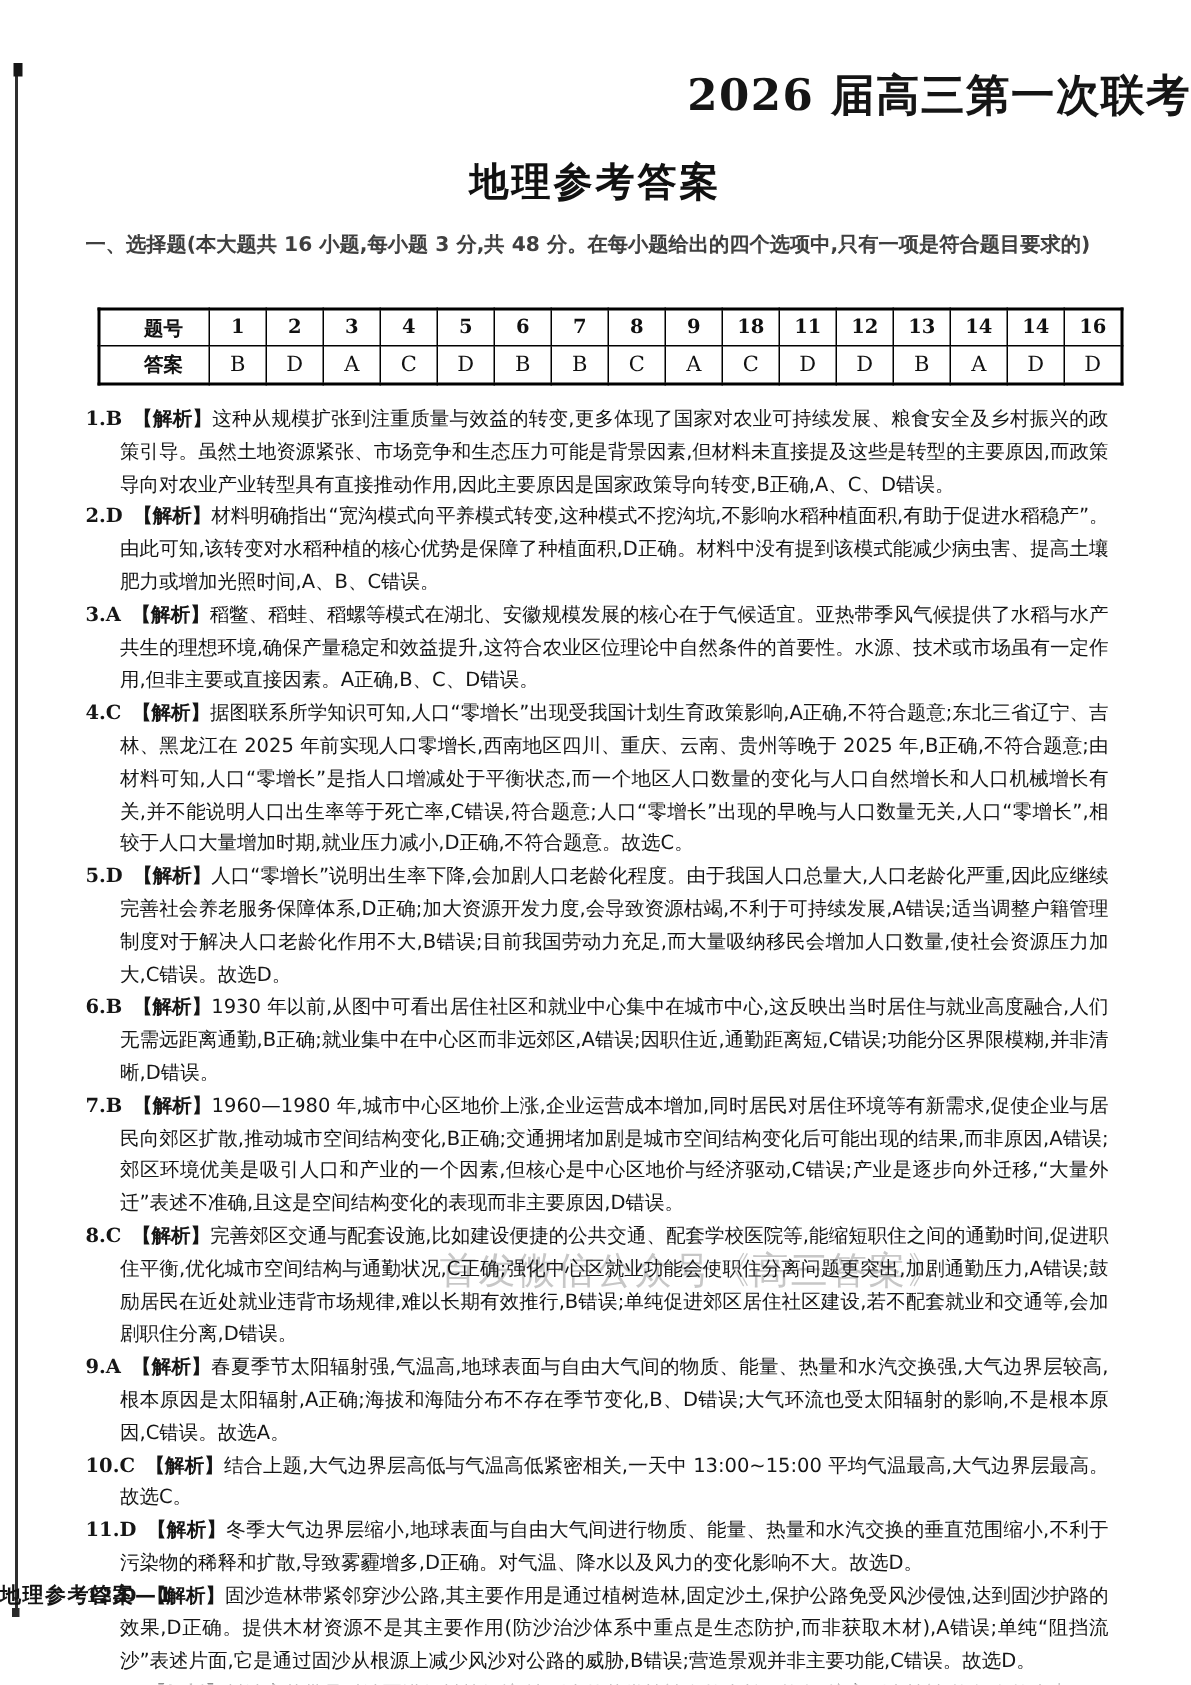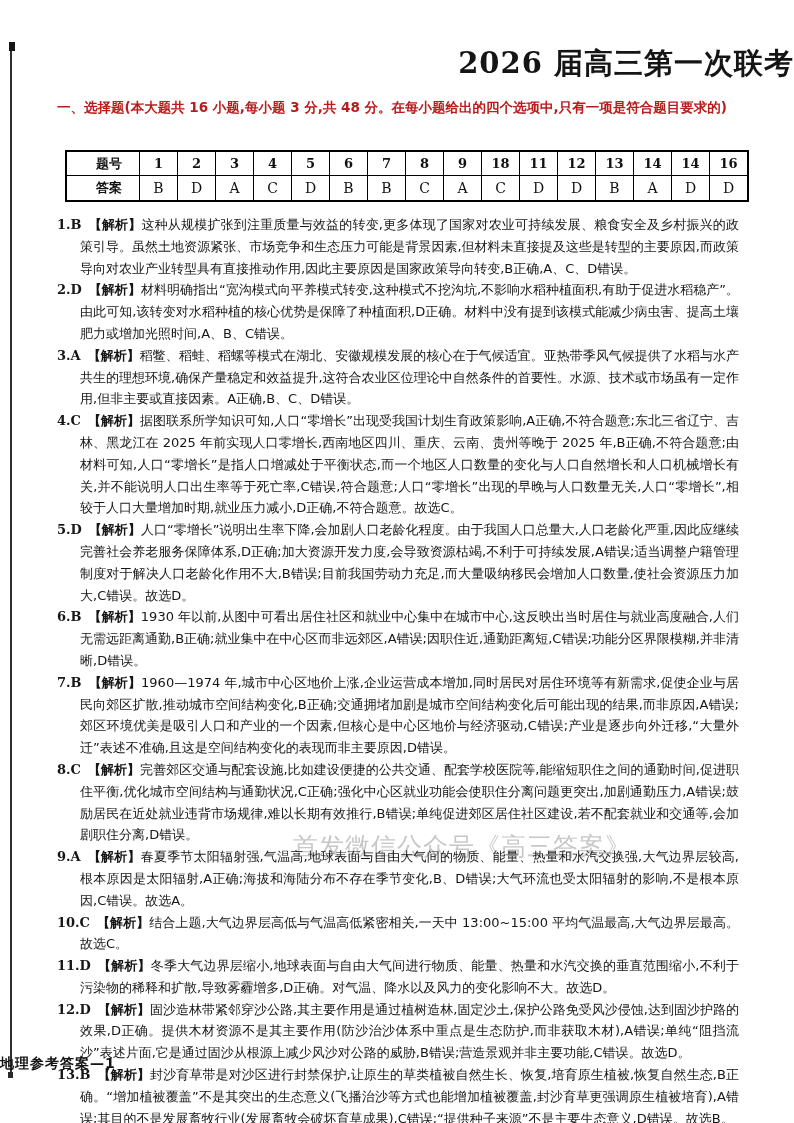--- a/index.html
+++ b/index.html
@@ -27,21 +27,21 @@
     font-family:"DejaVu Serif","Liberation Serif",serif;
     font-size:29px;font-weight:700;letter-spacing:1px;color:#151515;
   }
   .subtitle{
     margin:20px 0 0 0;text-align:center;
     font-family:"DejaVu Sans","Liberation Sans",sans-serif;
     font-size:26px;font-weight:700;letter-spacing:2px;color:#111;
   }
   .section{
     margin:15px 52px 0 57px;
-    font-size:13.5px;font-weight:700;color:#b91c1c;
+    font-size:13.5px;font-weight:700;color:#404040;
     white-space:nowrap;
   }
 
   .answer-table{
     margin:33px 0 0 65px;
     border-collapse:collapse;
     border:2px solid #000;
   }
   .answer-table th,.answer-table td{
     border:1px solid #000;
@@ -97,20 +97,21 @@
 <body>
 
 <div class="page">
 
   <div class="edge-line"></div>
 
   <div class="watermark">首发微信公众号《高三答案》</div>
 
   <h1 class="title">2026 届高三第一次联考</h1>
 
+  <h2 class="subtitle">地理参考答案</h2>
 
   <div class="section">一、选择题(本大题共 16 小题,每小题 3 分,共 48 分。在每小题给出的四个选项中,只有一项是符合题目要求的)</div>
 
   <table class="answer-table">
     <tbody>
       <tr>
         <th>题号</th>
       <td>1</td>
           <td>2</td>
           <td>3</td>
@@ -150,21 +151,21 @@
     </tbody>
   </table>
 
   <div class="expl-list">
       <div class="expl"><span class="num">1.B</span><span class="tag">【解析】</span><span class="txt">这种从规模扩张到注重质量与效益的转变,更多体现了国家对农业可持续发展、粮食安全及乡村振兴的政策引导。虽然土地资源紧张、市场竞争和生态压力可能是背景因素,但材料未直接提及这些是转型的主要原因,而政策导向对农业产业转型具有直接推动作用,因此主要原因是国家政策导向转变,B正确,A、C、D错误。</span></div>
       <div class="expl"><span class="num">2.D</span><span class="tag">【解析】</span><span class="txt">材料明确指出“宽沟模式向平养模式转变,这种模式不挖沟坑,不影响水稻种植面积,有助于促进水稻稳产”。由此可知,该转变对水稻种植的核心优势是保障了种植面积,D正确。材料中没有提到该模式能减少病虫害、提高土壤肥力或增加光照时间,A、B、C错误。</span></div>
       <div class="expl"><span class="num">3.A</span><span class="tag">【解析】</span><span class="txt">稻鳖、稻蛙、稻螺等模式在湖北、安徽规模发展的核心在于气候适宜。亚热带季风气候提供了水稻与水产共生的理想环境,确保产量稳定和效益提升,这符合农业区位理论中自然条件的首要性。水源、技术或市场虽有一定作用,但非主要或直接因素。A正确,B、C、D错误。</span></div>
       <div class="expl"><span class="num">4.C</span><span class="tag">【解析】</span><span class="txt">据图联系所学知识可知,人口“零增长”出现受我国计划生育政策影响,A正确,不符合题意;东北三省辽宁、吉林、黑龙江在 2025 年前实现人口零增长,西南地区四川、重庆、云南、贵州等晚于 2025 年,B正确,不符合题意;由材料可知,人口“零增长”是指人口增减处于平衡状态,而一个地区人口数量的变化与人口自然增长和人口机械增长有关,并不能说明人口出生率等于死亡率,C错误,符合题意;人口“零增长”出现的早晚与人口数量无关,人口“零增长”,相较于人口大量增加时期,就业压力减小,D正确,不符合题意。故选C。</span></div>
       <div class="expl"><span class="num">5.D</span><span class="tag">【解析】</span><span class="txt">人口“零增长”说明出生率下降,会加剧人口老龄化程度。由于我国人口总量大,人口老龄化严重,因此应继续完善社会养老服务保障体系,D正确;加大资源开发力度,会导致资源枯竭,不利于可持续发展,A错误;适当调整户籍管理制度对于解决人口老龄化作用不大,B错误;目前我国劳动力充足,而大量吸纳移民会增加人口数量,使社会资源压力加大,C错误。故选D。</span></div>
       <div class="expl"><span class="num">6.B</span><span class="tag">【解析】</span><span class="txt">1930 年以前,从图中可看出居住社区和就业中心集中在城市中心,这反映出当时居住与就业高度融合,人们无需远距离通勤,B正确;就业集中在中心区而非远郊区,A错误;因职住近,通勤距离短,C错误;功能分区界限模糊,并非清晰,D错误。</span></div>
-      <div class="expl"><span class="num">7.B</span><span class="tag">【解析】</span><span class="txt">1960—1974 年,城市中心区地价上涨,企业运营成本增加,同时居民对居住环境等有新需求,促使企业与居民向郊区扩散,推动城市空间结构变化,B正确;交通拥堵加剧是城市空间结构变化后可能出现的结果,而非原因,A错误;郊区环境优美是吸引人口和产业的一个因素,但核心是中心区地价与经济驱动,C错误;产业是逐步向外迁移,“大量外迁”表述不准确,且这是空间结构变化的表现而非主要原因,D错误。</span></div>
+      <div class="expl"><span class="num">7.B</span><span class="tag">【解析】</span><span class="txt">1960—1980 年,城市中心区地价上涨,企业运营成本增加,同时居民对居住环境等有新需求,促使企业与居民向郊区扩散,推动城市空间结构变化,B正确;交通拥堵加剧是城市空间结构变化后可能出现的结果,而非原因,A错误;郊区环境优美是吸引人口和产业的一个因素,但核心是中心区地价与经济驱动,C错误;产业是逐步向外迁移,“大量外迁”表述不准确,且这是空间结构变化的表现而非主要原因,D错误。</span></div>
       <div class="expl"><span class="num">8.C</span><span class="tag">【解析】</span><span class="txt">完善郊区交通与配套设施,比如建设便捷的公共交通、配套学校医院等,能缩短职住之间的通勤时间,促进职住平衡,优化城市空间结构与通勤状况,C正确;强化中心区就业功能会使职住分离问题更突出,加剧通勤压力,A错误;鼓励居民在近处就业违背市场规律,难以长期有效推行,B错误;单纯促进郊区居住社区建设,若不配套就业和交通等,会加剧职住分离,D错误。</span></div>
       <div class="expl"><span class="num">9.A</span><span class="tag">【解析】</span><span class="txt">春夏季节太阳辐射强,气温高,地球表面与自由大气间的物质、能量、热量和水汽交换强,大气边界层较高,根本原因是太阳辐射,A正确;海拔和海陆分布不存在季节变化,B、D错误;大气环流也受太阳辐射的影响,不是根本原因,C错误。故选A。</span></div>
       <div class="expl"><span class="num">10.C</span><span class="tag">【解析】</span><span class="txt">结合上题,大气边界层高低与气温高低紧密相关,一天中 13:00~15:00 平均气温最高,大气边界层最高。故选C。</span></div>
       <div class="expl"><span class="num">11.D</span><span class="tag">【解析】</span><span class="txt">冬季大气边界层缩小,地球表面与自由大气间进行物质、能量、热量和水汽交换的垂直范围缩小,不利于污染物的稀释和扩散,导致雾霾增多,D正确。对气温、降水以及风力的变化影响不大。故选D。</span></div>
       <div class="expl"><span class="num">12.D</span><span class="tag">【解析】</span><span class="txt">固沙造林带紧邻穿沙公路,其主要作用是通过植树造林,固定沙土,保护公路免受风沙侵蚀,达到固沙护路的效果,D正确。提供木材资源不是其主要作用(防沙治沙体系中重点是生态防护,而非获取木材),A错误;单纯“阻挡流沙”表述片面,它是通过固沙从根源上减少风沙对公路的威胁,B错误;营造景观并非主要功能,C错误。故选D。</span></div>
       <div class="expl"><span class="num">13.B</span><span class="tag">【解析】</span><span class="txt">封沙育草带是对沙区进行封禁保护,让原生的草类植被自然生长、恢复,培育原生植被,恢复自然生态,B正确。“增加植被覆盖”不是其突出的生态意义(飞播治沙等方式也能增加植被覆盖,封沙育草更强调原生植被培育),A错误;其目的不是发展畜牧行业(发展畜牧会破坏育草成果),C错误;“提供种子来源”不是主要生态意义,D错误。故选B。</span></div>
     </div>
 
   <div class="footer">地理参考答案—1</div>
 

